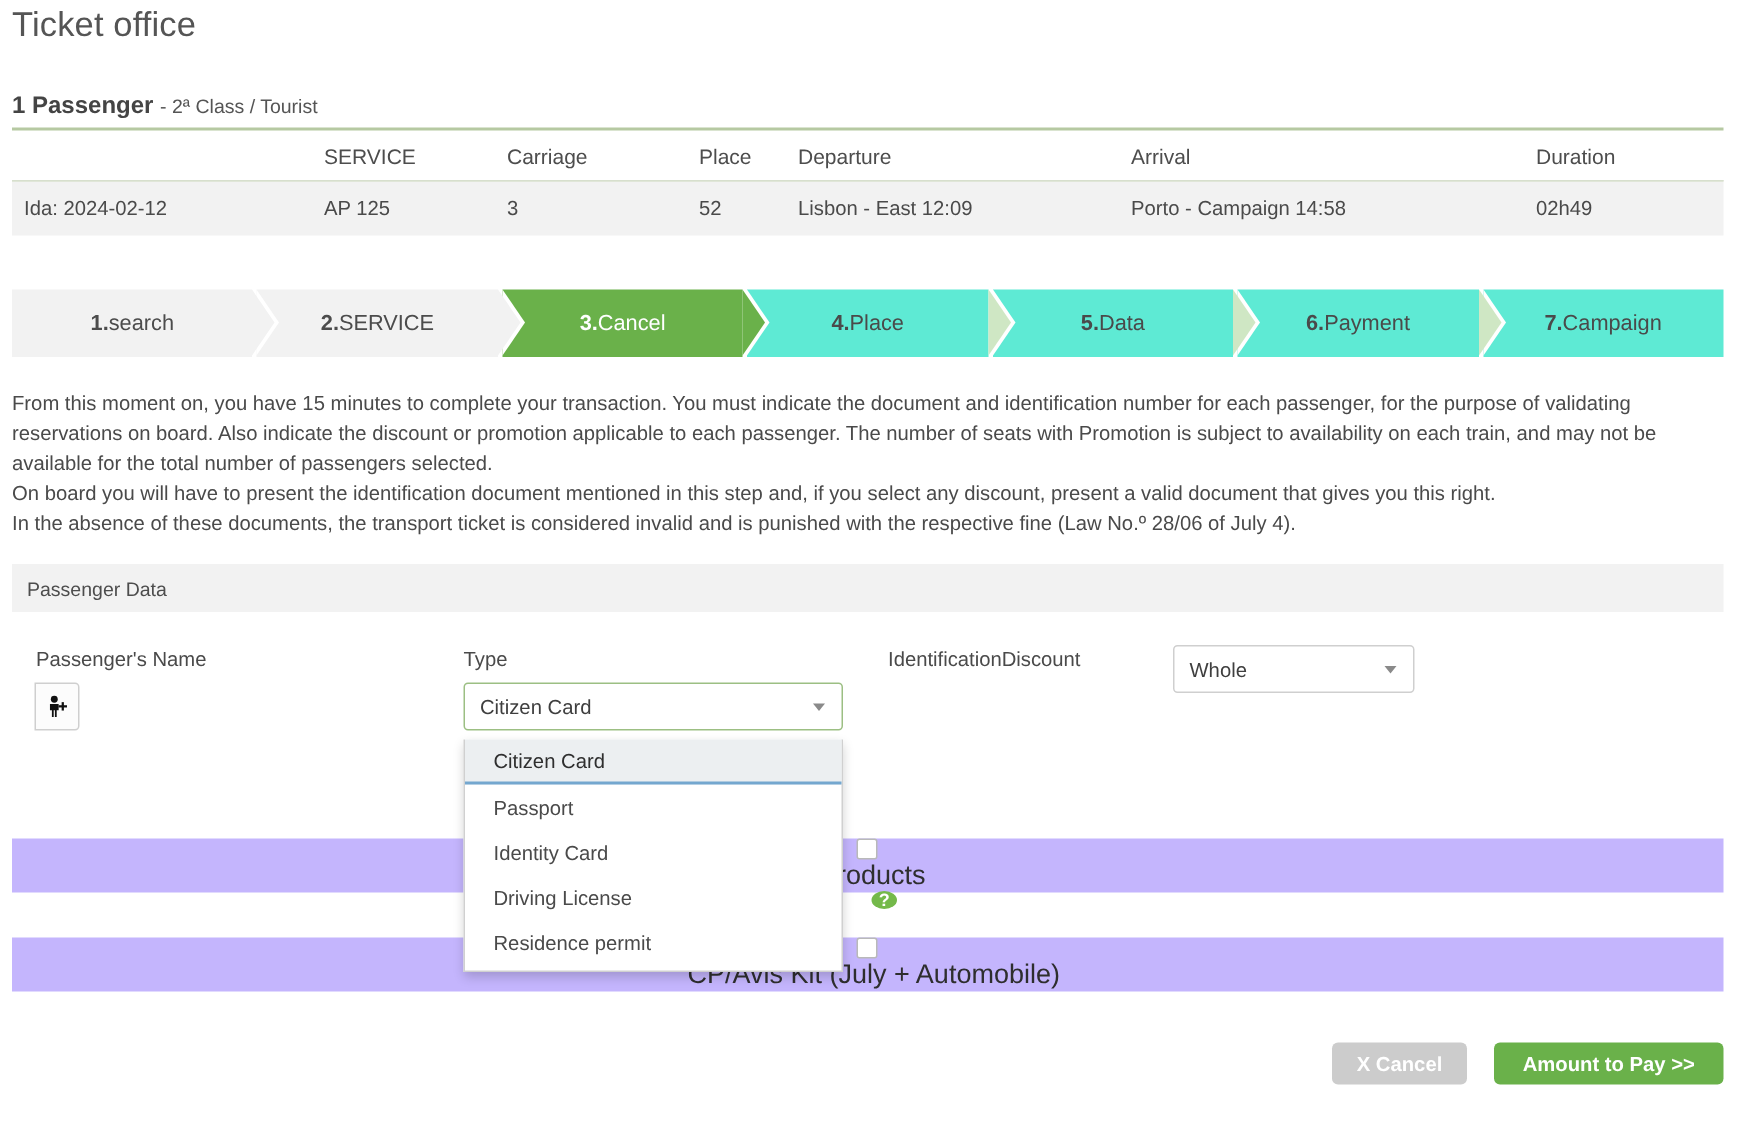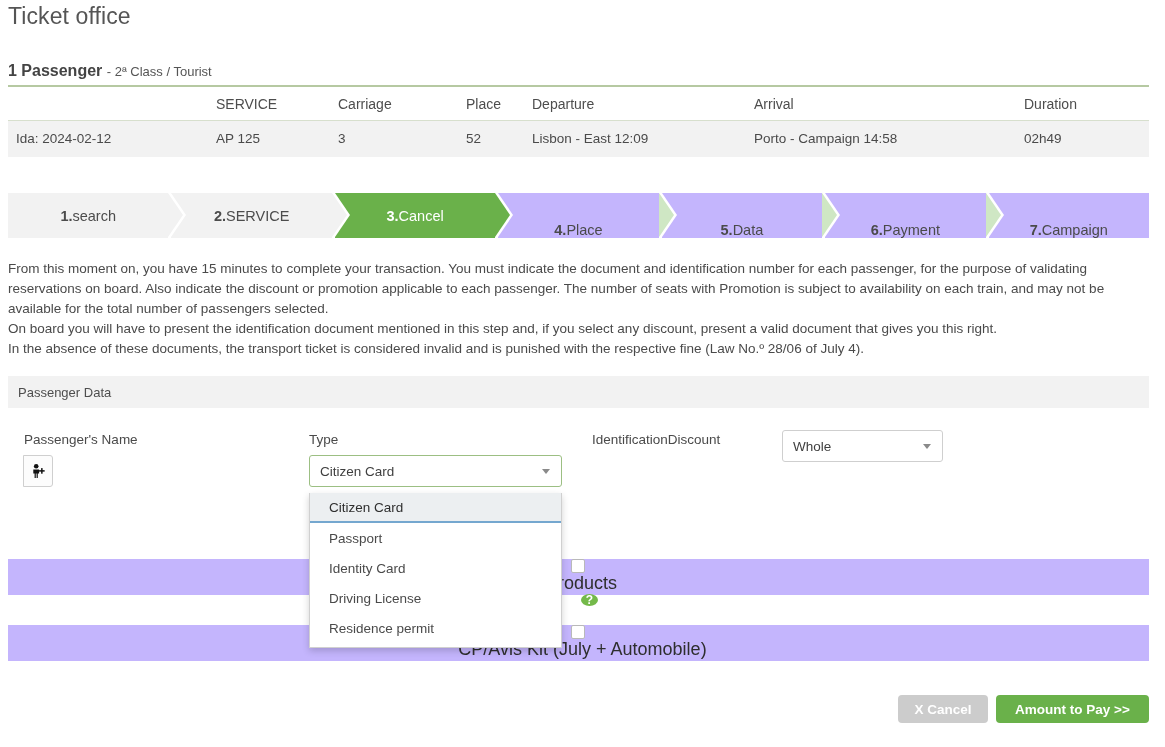--- a/index.html
+++ b/index.html
@@ -68,21 +68,21 @@
     flex: 1 1 0;
     height: 45px;
     display: flex; align-items: center; justify-content: center;
     font-size: 14.5px;
     color: #4c4c4c;
     background: #f2f2f2;
     margin-right: 3px;
   }
   .step:last-child { margin-right: 0; }
   .step b { font-weight: 700; }
-  .step.todo { background: #c4b5fd; color: #4a4a4a; align-items: flex-end; }
+  .step.todo { background: #5eead4; color: #4a4a4a; }
   .step.active { background: #6ab14a; color: #ffffff; }
 
   
   .step::after {
     content: "";
     position: absolute; right: -15px; top: 0;
     width: 0; height: 0; z-index: 3;
     border-top: 22.5px solid transparent;
     border-bottom: 22.5px solid transparent;
     border-left: 15px solid #f2f2f2;
@@ -242,21 +242,21 @@
     height: 28px;
     border-radius: 4px;
     border: none;
     color: #fff;
     font-family: "Liberation Sans", sans-serif;
     font-size: 13.5px;
     font-weight: 700;
     display: flex; align-items: center; justify-content: center;
     cursor: pointer;
   }
-  .btn-cancel { right: 177px; top: 695px; width: 90px; background: #cccccc; }
+  .btn-cancel { right: 187px; top: 695px; width: 90px; background: #cccccc; }
   .btn-pay    { right: 16px;  top: 695px; width: 153px; background: #6ab14a; }
 </style>
 </head>
 <body>
 
 <div class="page">
 
   <div class="page-title">Ticket office</div>
   <div class="subtitle">
     <b>1 Passenger</b>

